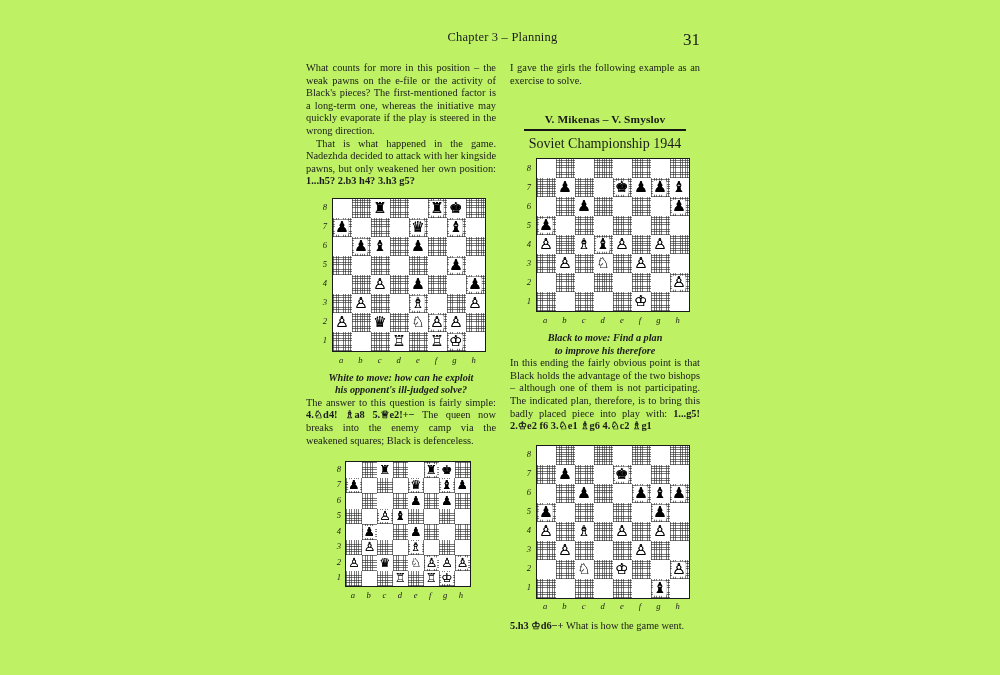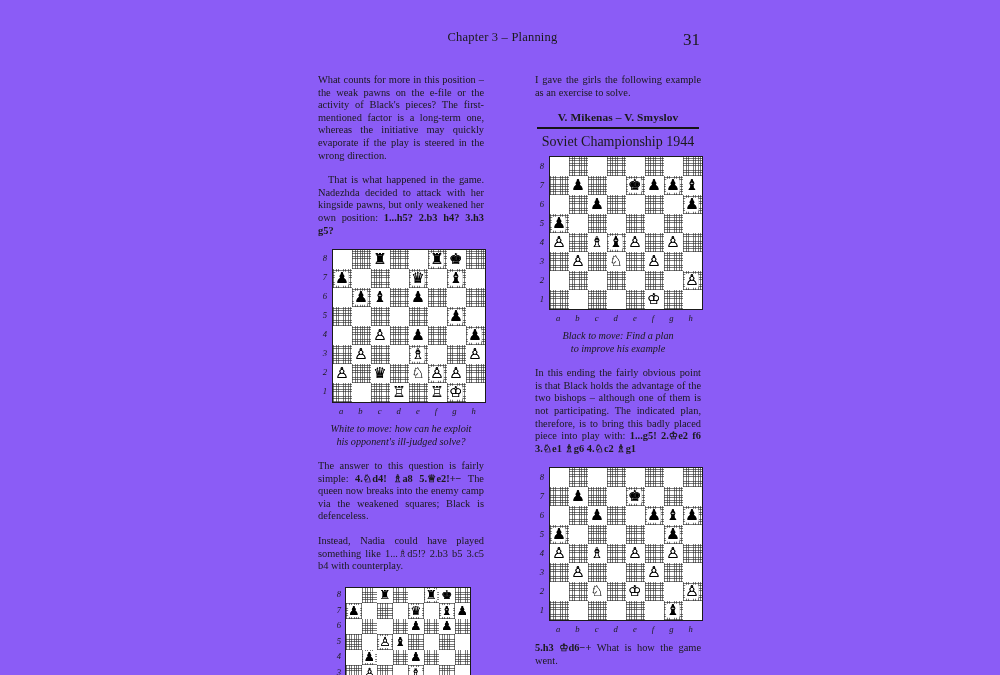--- a/index.html
+++ b/index.html
@@ -13,21 +13,21 @@
     font-family: "Liberation Serif", "DejaVu Serif", serif;
     color: #1a1a1a;
     position: relative;
     overflow: hidden;
   }
   .page {
     position: absolute;
     left: 0; top: 0;
     width: 1000px;
     height: 675px;
-    background: #8b5cf6;
+    background: #bef264;
   }
   
   .running-head {
     position: absolute;
     left: 305px;
     top: 30px;
     width: 395px;
     height: 16px;
   }
   .running-head .chapter-title {
@@ -44,38 +44,38 @@
     font-size: 17px;
   }
 
   
   .col {
     position: absolute;
     top: 62px;
     width: 190px;
   }
   .col-left  { left: 306px; }
-  .col-right { left: 523px; }
+  .col-right { left: 510px; }
 
   p.body {
-    margin: 12px;
+    margin: 0;
     font-size: 10.4px;
     line-height: 12.6px;
     text-align: justify;
     text-justify: inter-word;
     hyphens: auto;
   }
   p.body + p.body { margin-top: 0px; font-family: Liberation Serif, serif; }
   p.indent { text-indent: 10px; }
   p.gap { margin-top: 9px; }
   .bold { font-weight: bold; }
 
   
   .game-header {
-    margin-top: 10px;
+    margin-top: 26px;
     text-align: center;
   }
   .game-players {
     font-size: 11.4px;
     font-weight: bold;
     letter-spacing: 0.1px;
   }
   .game-rule {
     height: 2.2px;
     background: #151515;
@@ -85,20 +85,21 @@
     font-size: 14px;
   }
 
   
   .caption {
     margin-top: 7px;
     text-align: center;
     font-style: italic;
     font-size: 10.2px;
     line-height: 12.4px;
+    font-weight: bold;
   }
 
   
   .board-wrap {
     position: relative;
   }
   .board-wrap.center { margin: 0 auto; }
   .board-grid {
     display: grid;
     grid-template-columns: 13px 1fr;
@@ -366,21 +367,20 @@
         </div>
       </div>
       <div class="caption">
         <div>White to move: how can he exploit</div>
         <div>his opponent's ill-judged solve?</div>
       </div>
     </div>
 
     <p class="body after-diagram"><span>The answer to this question is fairly simple: </span><span class="bold">4.♘d4! ♗a8 5.♕e2!+−</span><span> The queen now breaks into the enemy camp via the weakened squares; Black is defenceless.</span></p>
 
-    <p class="body gap"><span>Instead, Nadia could have played something like </span><span>1...♗d5!? 2.b3 b5 3.c5 b4</span><span> with counterplay.</span></p>
 
     <div class="diagram-block d-sm" style="margin-top:14px;">
       <div class="board-wrap center" style="width:136px;">
         <div class="board-grid">
           <div class="ranks">
               <span>8</span>
               <span>7</span>
               <span>6</span>
               <span>5</span>
               <span>4</span>
@@ -692,21 +692,21 @@
               <span>d</span>
               <span>e</span>
               <span>f</span>
               <span>g</span>
               <span>h</span>
             </div>
         </div>
       </div>
       <div class="caption">
         <div>Black to move: Find a plan</div>
-        <div>to improve his example</div>
+        <div>to improve his therefore</div>
       </div>
     </div>
 
     <p class="body after-diagram"><span>In this ending the fairly obvious point is that Black holds the advantage of the two bishops – although one of them is not participating. The indicated plan, therefore, is to bring this badly placed piece into play with: </span><span class="bold">1...g5! 2.♔e2 f6 3.♘e1 ♗g6 4.♘c2 ♗g1</span></p>
 
     <div class="diagram-block d-big" style="margin-top:12px;">
       <div class="board-wrap center" style="width:165px;">
         <div class="board-grid">
           <div class="ranks">
               <span>8</span>

